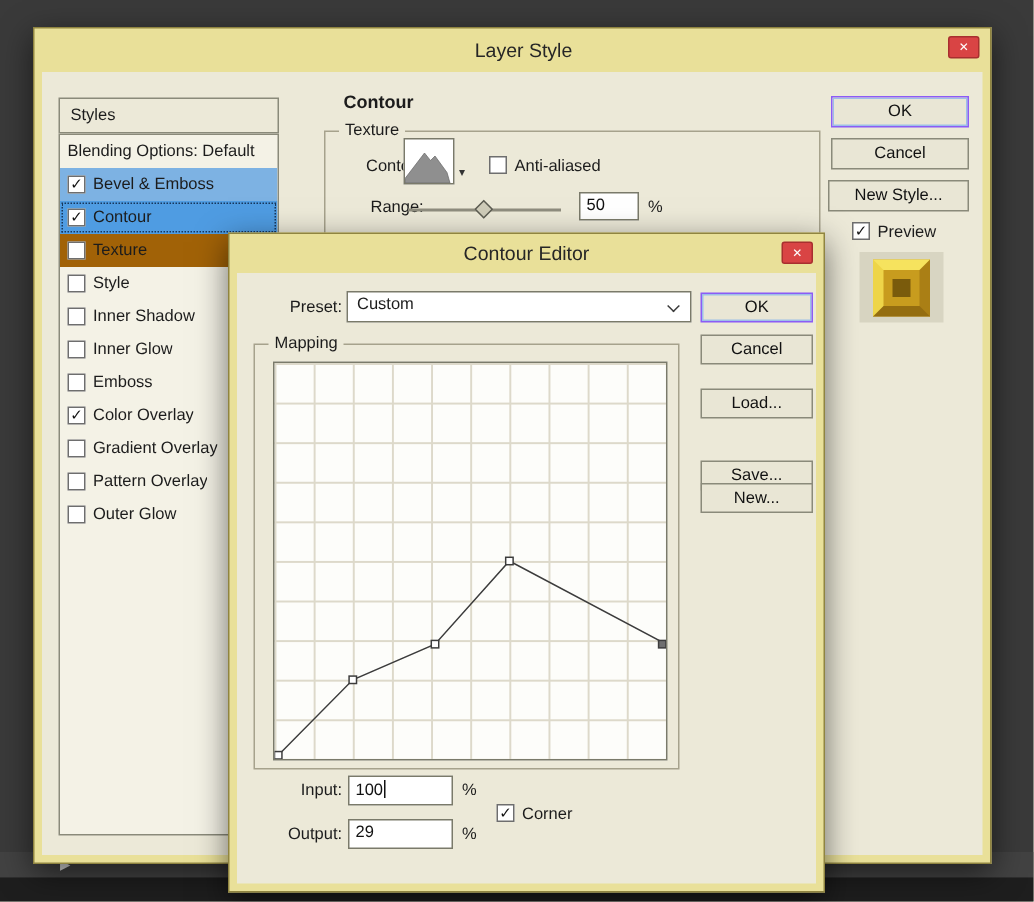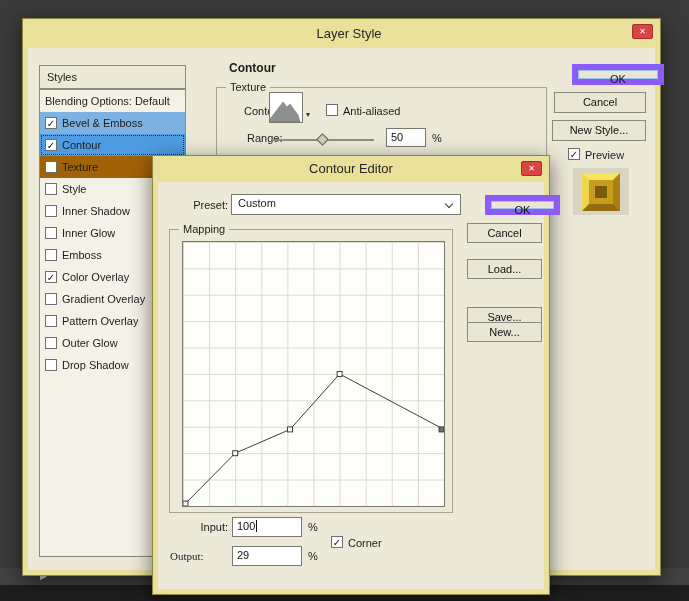--- a/index.html
+++ b/index.html
@@ -24,21 +24,21 @@
   .ls { left:22px; top:18px; width:639px; height:558px; }
   .ls .titlebar { height:17px; line-height:29px;padding-left:15px; }
   .ls .client { top:29px; }
   .ce { left:152px; top:155px; width:398px; height:440px; }
   .ce .titlebar { height:26px; line-height:26px; }
   .ce .client { top:26px; }
 
   .lbl { position:absolute; font-size:11px; white-space:nowrap; }
   .btn { position:absolute; height:21px; background:#e9e6d5; border:1px solid #8a8a7a;
          font-size:11px; line-height:19px; text-align:center; color:#111; }
-  .btn.focus { border:6px solid #8b5cf6; box-shadow: inset 0 0 0 1px #9dbfe8; margin-left: 18px; }
+  .btn.focus { border:1px solid #8b5cf6; box-shadow: inset 0 0 0 1px #9dbfe8; }
   .field { position:absolute; background:#fff; border:1px solid #7a7a6a; font-size:11px; padding:2px 4px; color:#111; }
   .caret { display:inline-block; width:1px; height:12px; background:#111; vertical-align:-2px; margin-left:1px; }
   .cb { position:absolute; width:12px; height:12px; background:#fff; border:1px solid #6e6e6e;
         font-size:10px; line-height:11px; text-align:center; color:#111; }
   .groupbox { position:absolute; border:1px solid #a6a28c; }
   .grouplabel { position:absolute; top:-7px; left:9px; background:#ece9d8; padding:0 4px; font-size:11px; }
 
   
   .styles-header { position:absolute; left:11px; top:17px; width:147px; height:24px; border:1px solid #8a8a7a;
                    font-size:11px; line-height:22px; padding-left:7px; }
@@ -94,21 +94,21 @@
              background-image:
                linear-gradient(to right, #ddd9ca 1px, transparent 1px),
                linear-gradient(to bottom, #ddd9ca 1px, transparent 1px);
              background-size:10% 100%, 100% 10%; }
   .ce-grid svg { position:absolute; left:0; top:0; width:100%; height:100%; }
   .ce-input-label { left:12px; top:339px; width:58px; text-align:right; }
   .ce-input { left:74px; top:335px; width:70px; height:20px; }
   .ce-input-unit { left:150px; top:339px; }
   .ce-corner-cb { left:173px; top:354px; }
   .ce-corner-label { left:190px; top:355px; }
-  .ce-output-label { left:12px; top:368px; width:58px; text-align:left;font-family:Liberation Serif, serif; }
+  .ce-output-label { left:23px; top:368px; width:58px; text-align:center; }
   .ce-output { left:74px; top:364px; width:70px; height:20px; }
   .ce-output-unit { left:150px; top:368px; }
 </style>
 </head>
 <body>
 
 <div class="abs status-band">
   <span class="tri">▶</span>
 </div>
 <div class="abs bottom-bar"></div>
@@ -161,24 +161,20 @@
         <span class="cb"></span>
         <span class="slabel">Gradient Overlay</span>
       </div>
       <div class="srow">
         <span class="cb"></span>
         <span class="slabel">Pattern Overlay</span>
       </div>
       <div class="srow">
         <span class="cb"></span>
         <span class="slabel">Outer Glow</span>
-      </div>
-      <div class="srow">
-        <span class="cb"></span>
-        <span class="slabel">Drop Shadow</span>
       </div>
     </div>
 
     <div class="lbl lsc-heading">Contour</div>
     <div class="groupbox lsc-elements">
       <span class="grouplabel">Texture</span>
     </div>
     <span class="lbl lsc-contour-label">Contour:</span>
     <div class="lsc-thumb">
       <svg viewBox="0 0 32 29" width="32" height="29">

